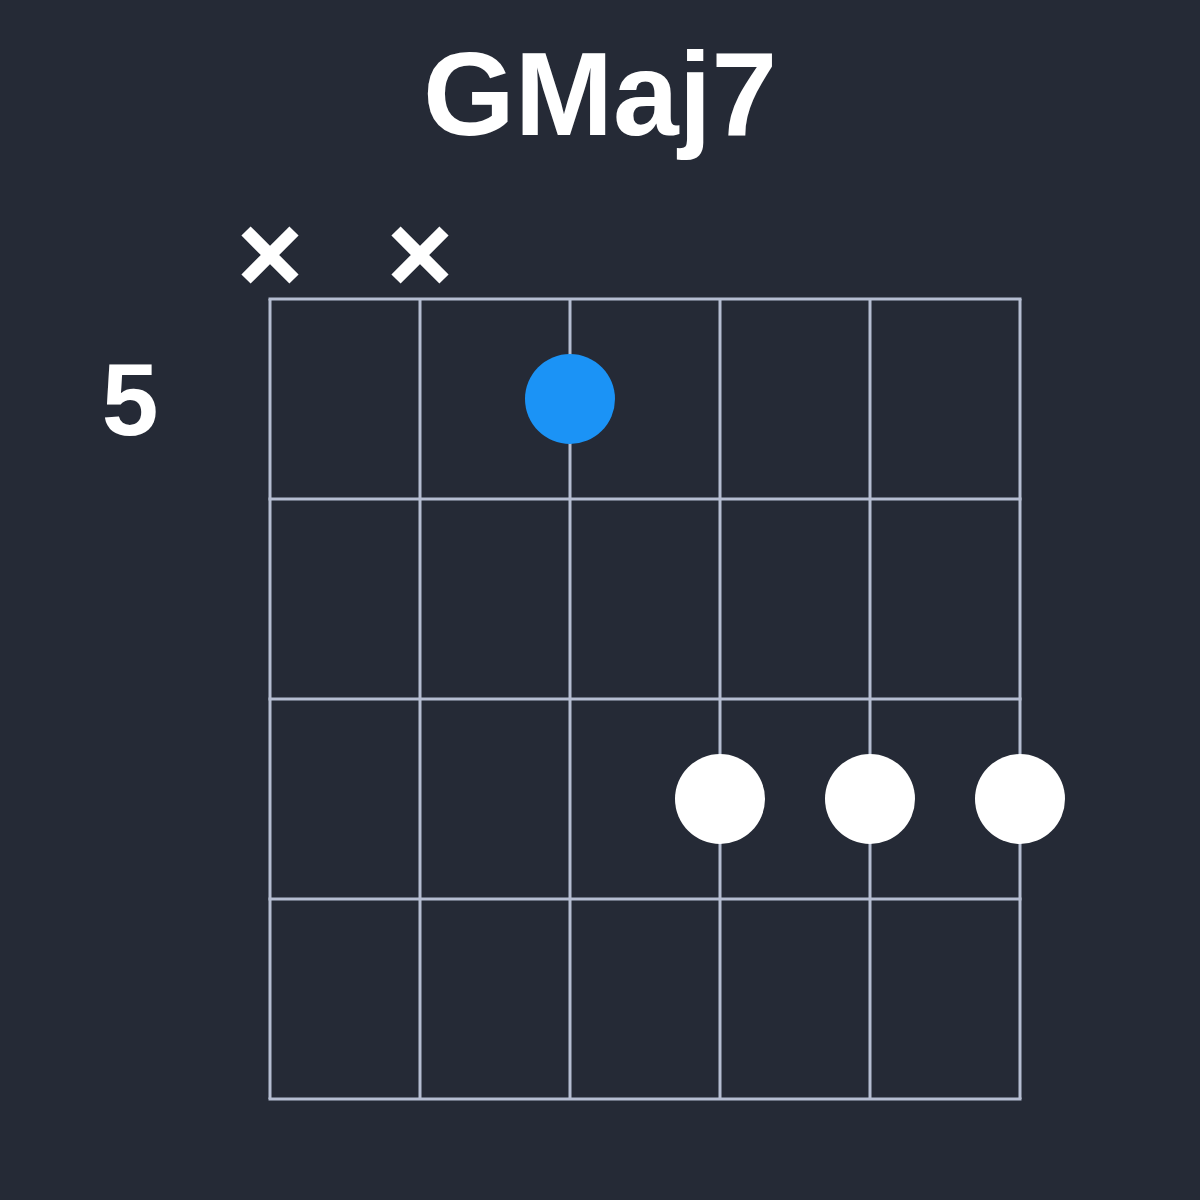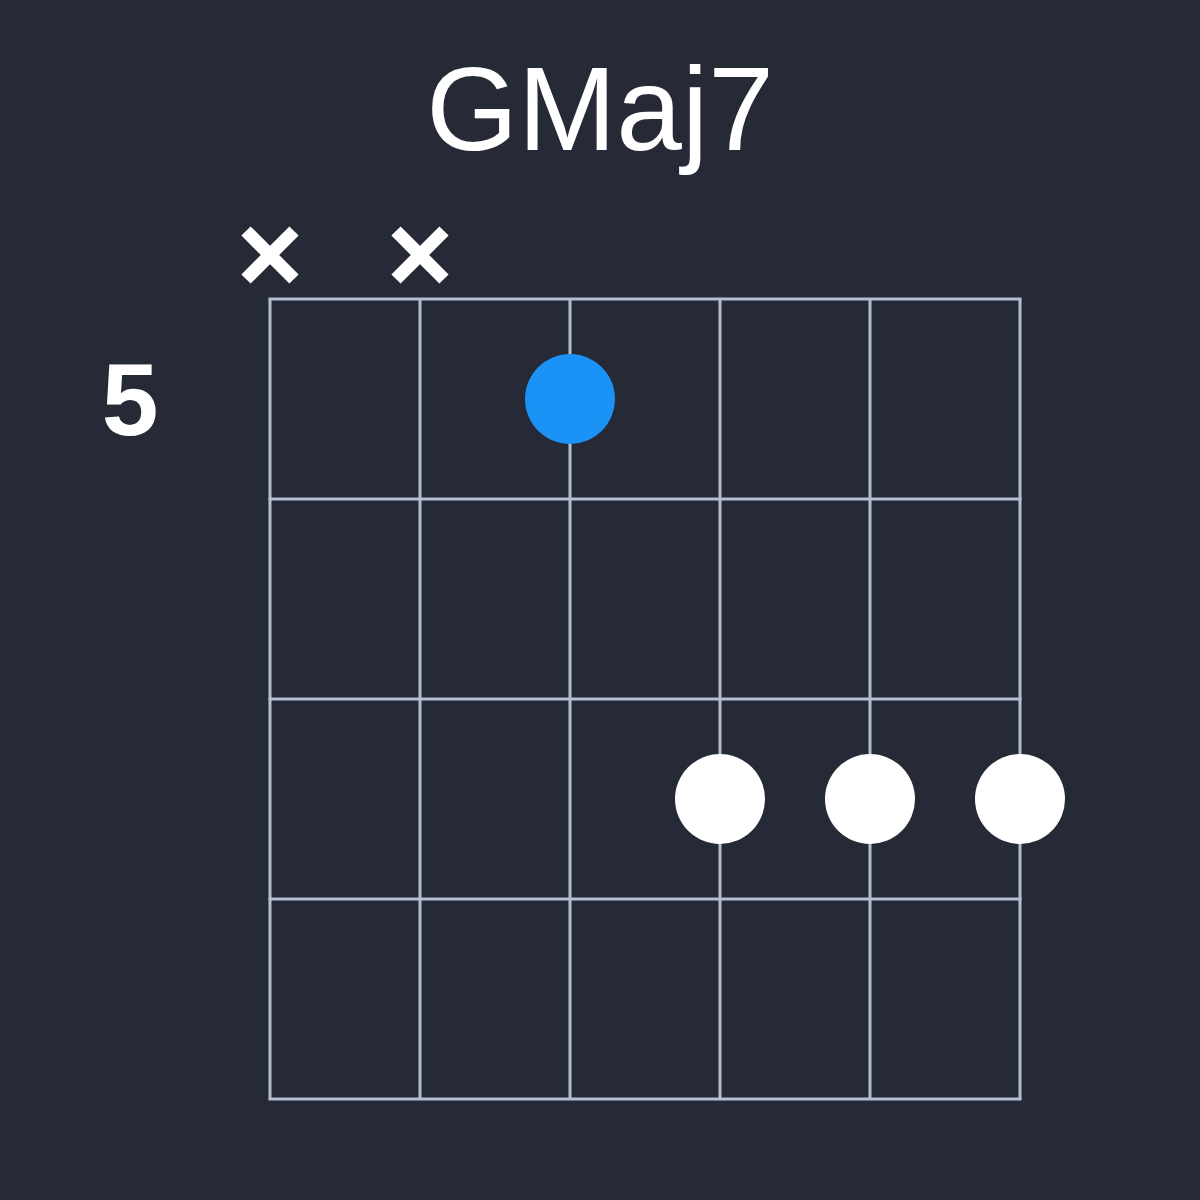--- a/index.html
+++ b/index.html
@@ -12,27 +12,27 @@
     font-family:"Liberation Sans","DejaVu Sans",sans-serif;
     width:1200px;height:1200px;overflow:hidden;
   }
   .stage{
     position:relative;
     width:1200px;height:1200px;
     background:var(--bg);
   }
   .chord-title{
     position:absolute;
-    top:50px;left:0;
+    top:35px;left:0;
     width:100%;
     margin:0;
     text-align:center;
     font-size:118px;
     line-height:1;
-    font-weight:normal;
+    font-weight:bold;
     color:var(--text);
     letter-spacing:0px;
   }
   .fret-label{
     position:absolute;
     top:349px;left:0;
     width:260px;
     text-align:center;
     font-size:102px;
     line-height:1;

